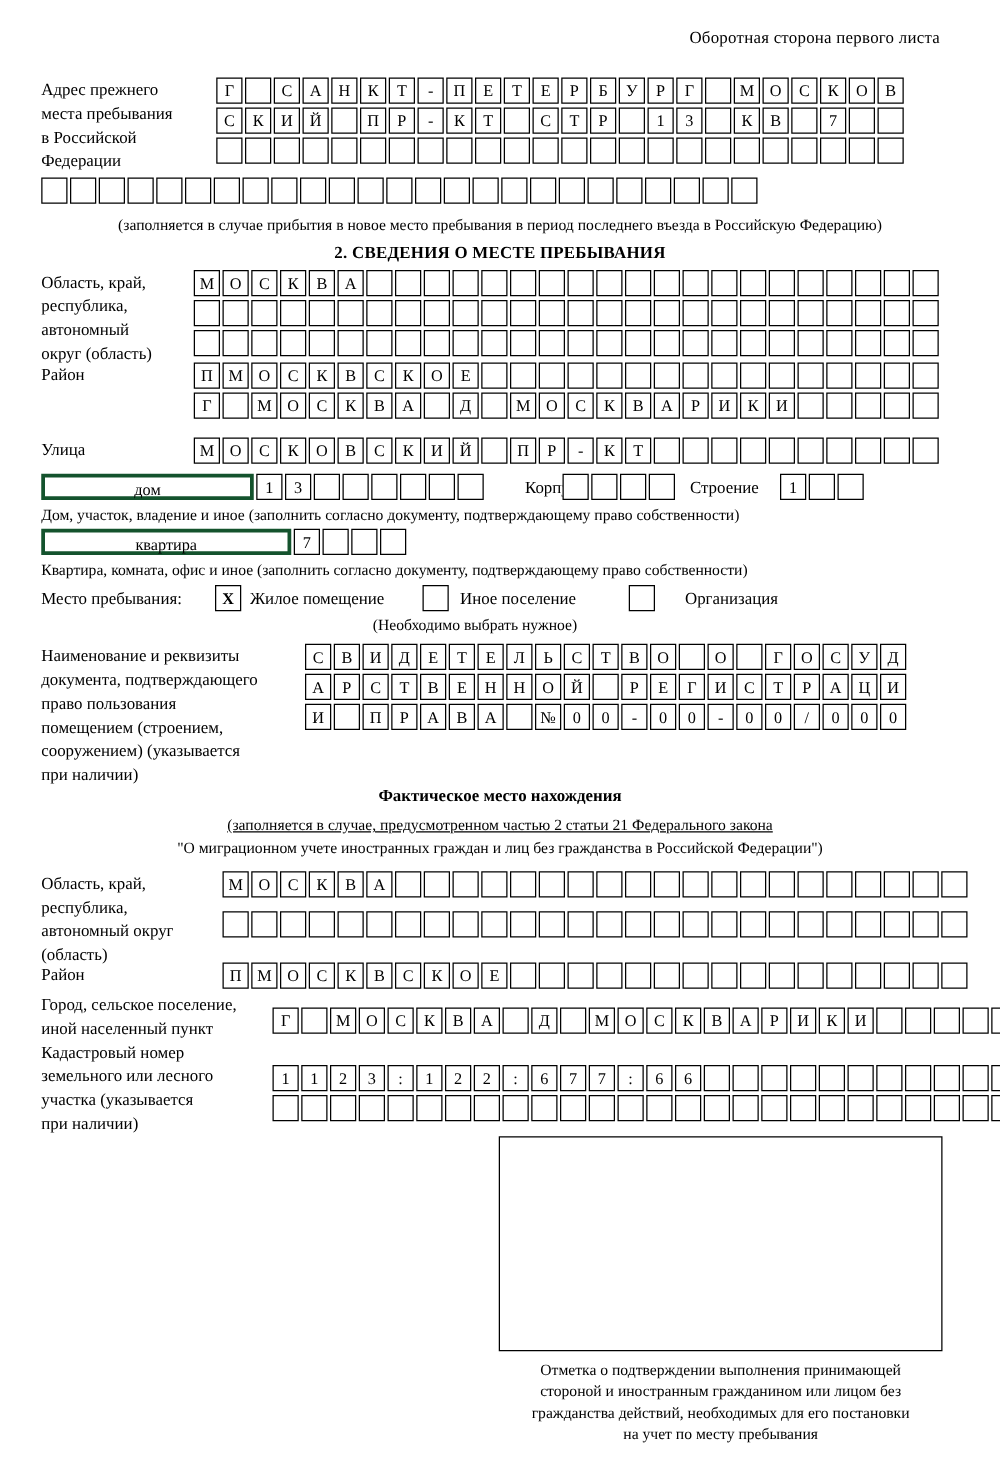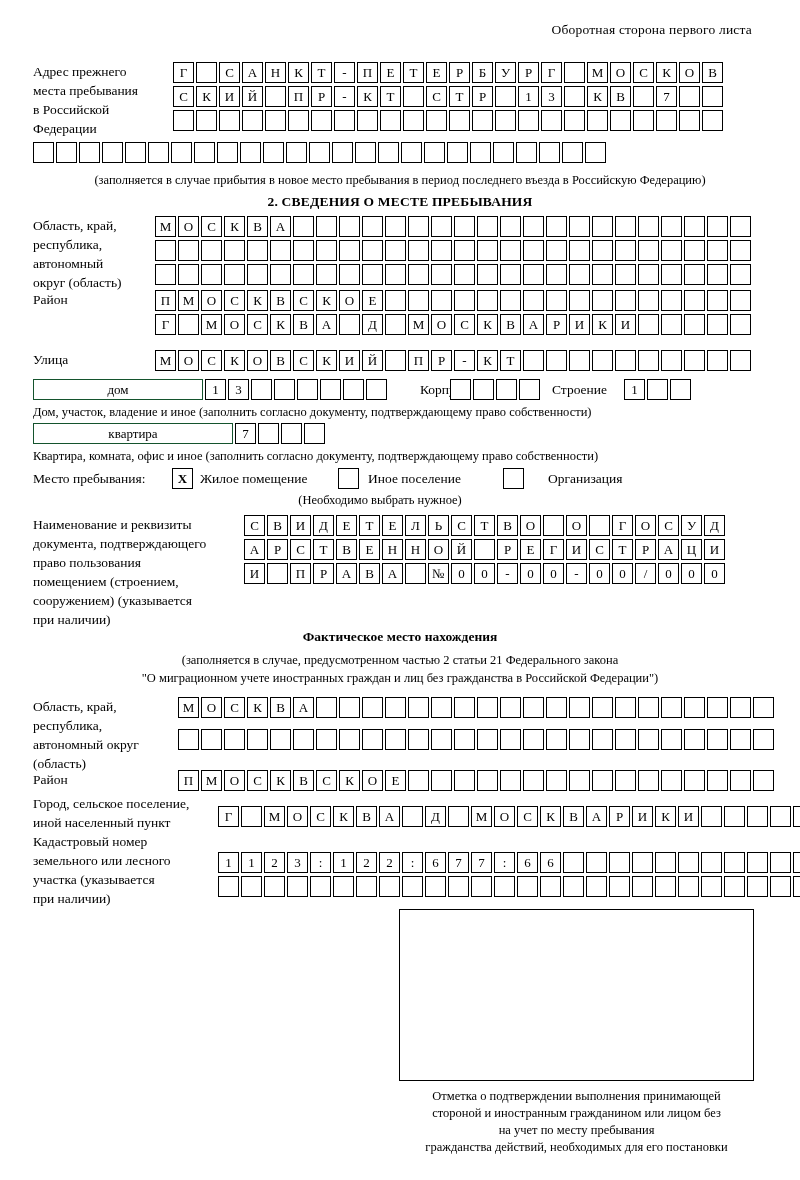--- a/index.html
+++ b/index.html
@@ -65,21 +65,21 @@
     margin-right: 2px;
     font-size: 13px;
     line-height: 19px;
     text-align: center;
     font-family: "Liberation Serif", serif;
     background: #fff;
   }
   .cell.blank { color: transparent; }
 
   .boxline {
-    border: 1px solid #14532d;
+    border: 3px solid #14532d;
     box-sizing: border-box;
     height: 21px;
     font-size: 13px;
     line-height: 19px;
     text-align: center;
   }
   .inline-lbl {
     font-size: 13.5px;
     line-height: 21px;
   }
@@ -519,21 +519,21 @@
       <div class="cell">-</div>
       <div class="cell">0</div>
       <div class="cell">0</div>
       <div class="cell">/</div>
       <div class="cell">0</div>
       <div class="cell">0</div>
       <div class="cell">0</div>
     </div>
 
   <div class="abs bold-center" style="left:0px; top:629px;">Фактическое место нахождения</div>
-  <div class="abs footnote" style="left:0px; top:652px; width:800px;">(заполняется в случае, предусмотренном частью 2 статьи 21 Федерального закона</div>
+  <div class="abs footnote" style="left:0px; top:652px; width:800px;text-decoration:underline;">(заполняется в случае, предусмотренном частью 2 статьи 21 Федерального закона</div>
   <div class="abs footnote" style="left:0px; top:670px; width:800px;">"О миграционном учете иностранных граждан и лиц без гражданства в Российской Федерации")</div>
 
   <div class="abs label" style="left:33px; top:697px; width:145px;">Область, край,
 республика,
 автономный округ
 (область)</div>
   <div class="abs cells" id="s3-region-0" style="left:178px; top:697px;">
       <div class="cell">М</div>
       <div class="cell">О</div>
       <div class="cell">С</div>
@@ -709,17 +709,17 @@
       <div class="cell blank"></div>
       <div class="cell blank"></div>
       <div class="cell blank"></div>
       <div class="cell blank"></div>
     </div>
 
   <div class="abs bigbox" style="left:399px; top:909px; width:355px; height:172px;"></div>
   <div class="abs footnote" style="left:389px; top:1088px; width:375px;">
     <div>Отметка о подтверждении выполнения принимающей</div>
     <div>стороной и иностранным гражданином или лицом без</div>
+    <div>гражданства действий, необходимых для его постановки</div>
     <div>на учет по месту пребывания</div>
-    <div>гражданства действий, необходимых для его постановки</div>
   </div>
 
 </div>
 
 </body></html>

